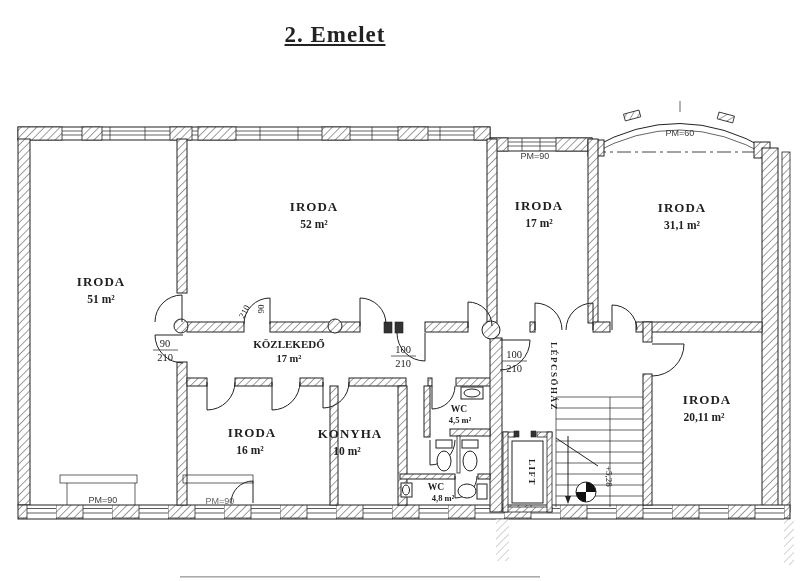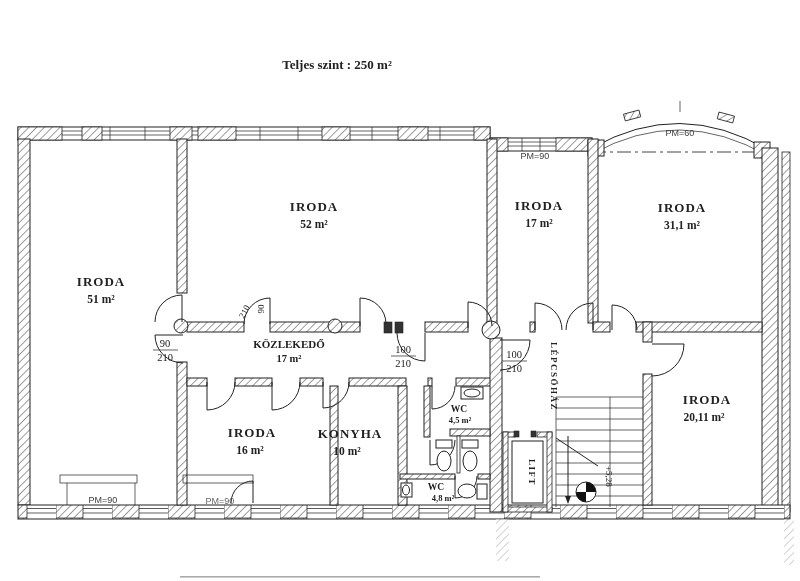--- a/index.html
+++ b/index.html
@@ -30,21 +30,21 @@
   .ln  { stroke:var(--ink); stroke-width:1; fill:none; }
   .thin{ stroke:var(--ink); stroke-width:.7; fill:none; }
   .door{ stroke:var(--ink); stroke-width:1; fill:none; }
   .fix { fill:#fff; stroke:var(--ink); stroke-width:1; }
   .post{ fill:#333; stroke:var(--ink); stroke-width:.6; }
 </style>
 </head>
 <body>
 
 <div id="page">
-  <div id="subtitle">Teljes szint : 250 m²</div>
+  <div id="title">2. Emelet</div>
 
   <svg width="800" height="581" viewBox="0 0 800 581">
     <defs>
       <pattern id="hatch" patternUnits="userSpaceOnUse" width="5.5" height="5.5" patternTransform="rotate(45)">
         <rect width="5.5" height="5.5" fill="#ffffff"></rect>
         <line x1="0" y1="0" x2="0" y2="5.5" stroke="#4d4d4d" stroke-width="1.1"></line>
       </pattern>
       <pattern id="pierband" patternUnits="userSpaceOnUse" width="56" height="14">
         <rect width="56" height="14" fill="#ffffff"></rect>
         <rect width="27" height="14" fill="url(#hatch)" stroke="#333" stroke-width="0.8"></rect>

